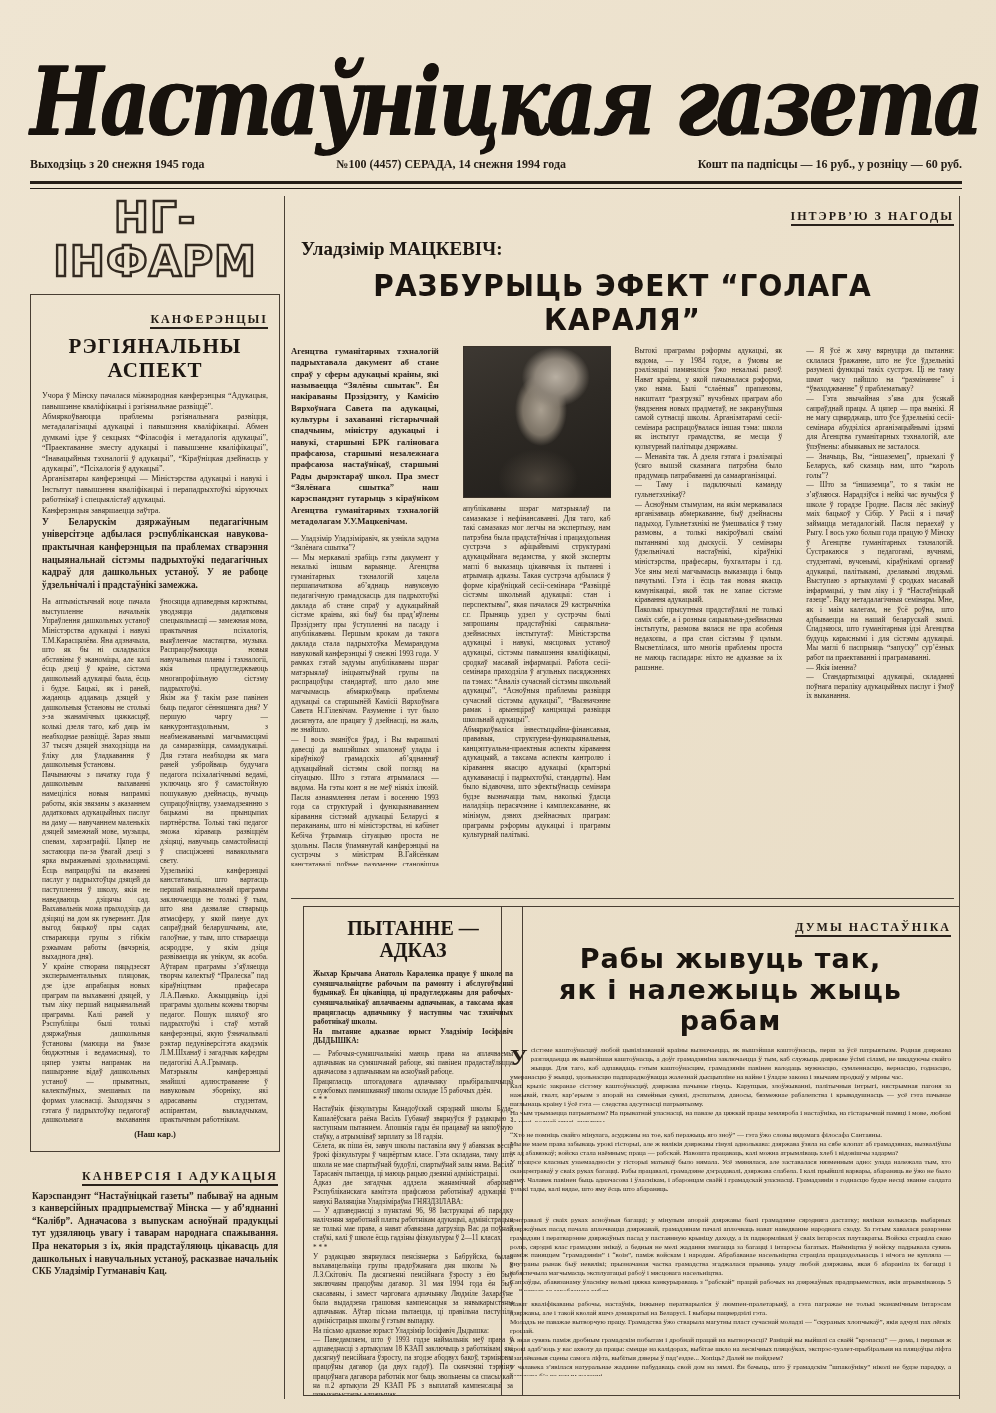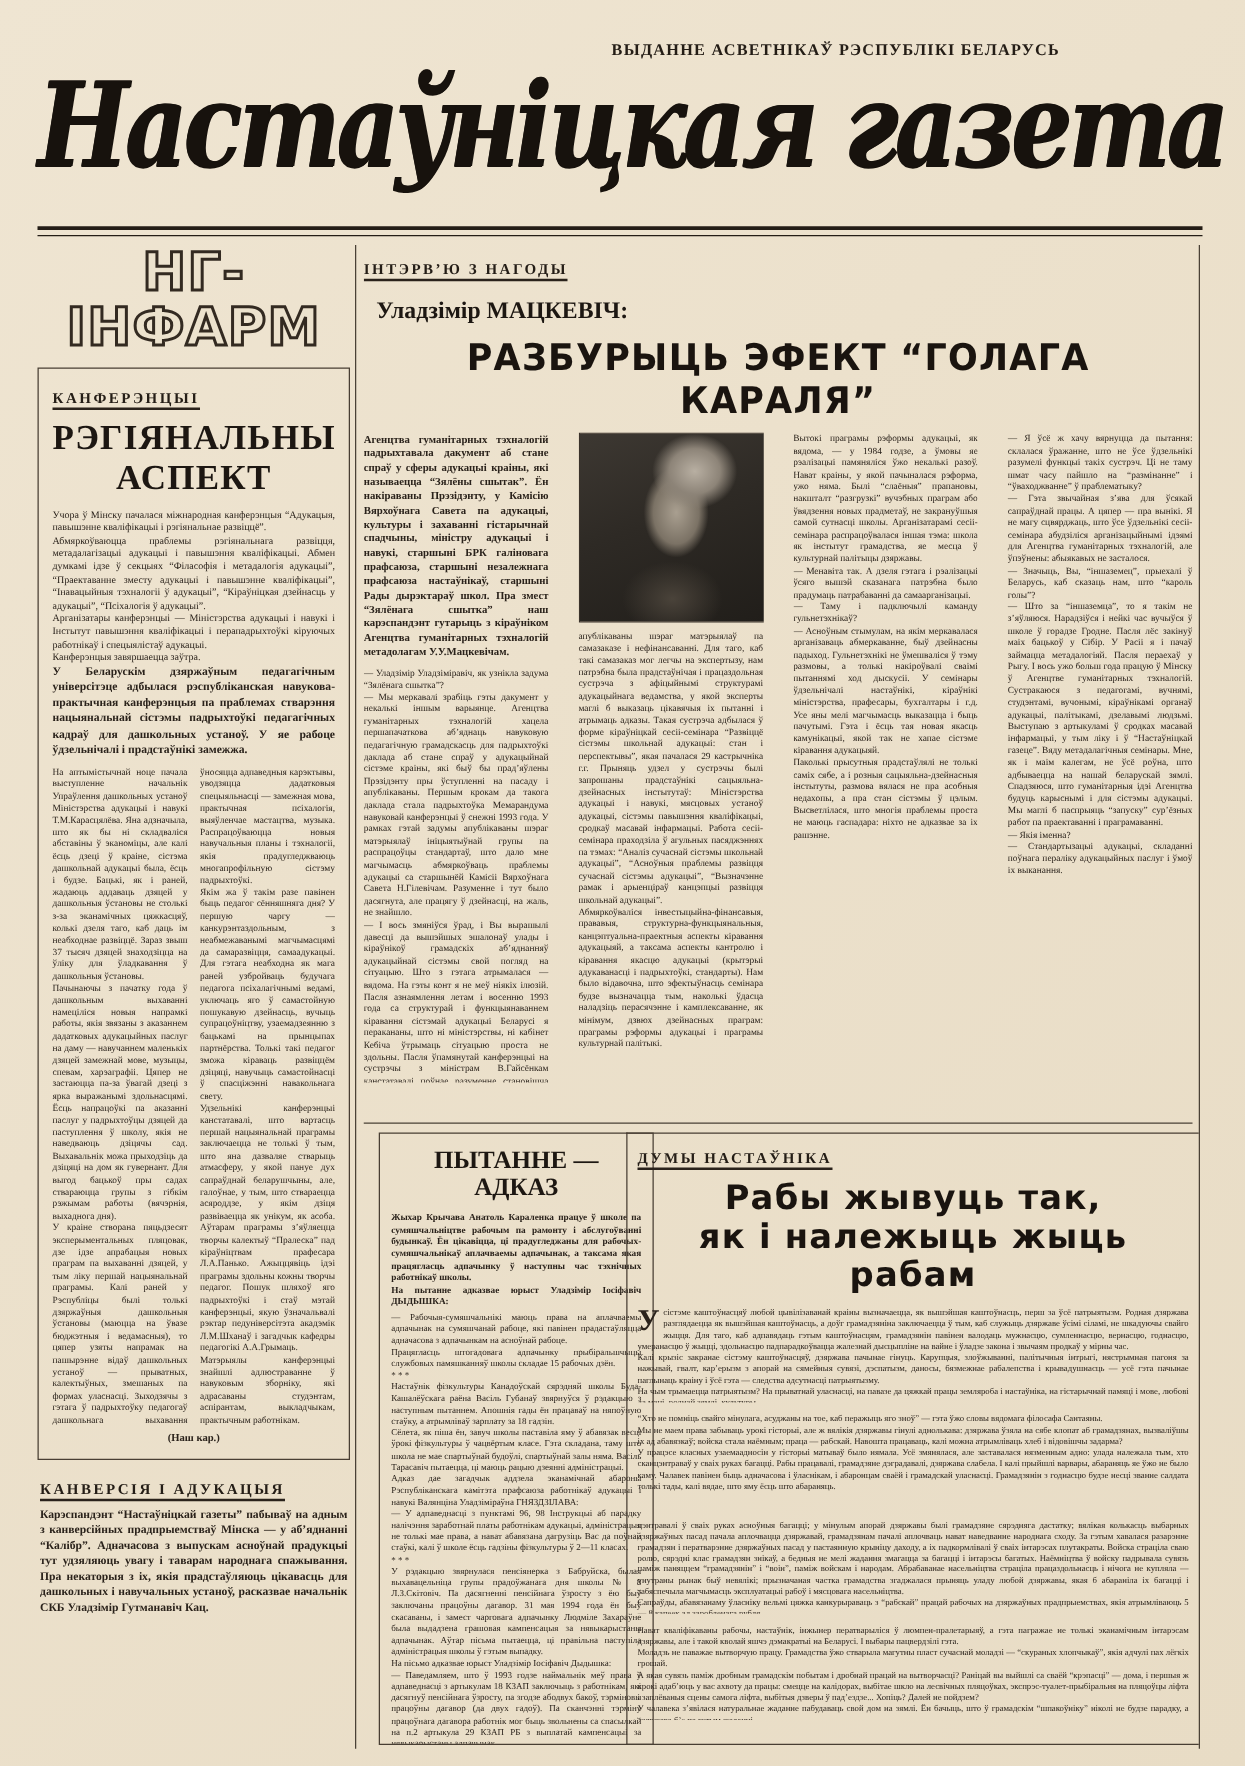--- a/index.html
+++ b/index.html
@@ -20,24 +20,24 @@
   }
   .dateline{position:absolute;top:157px;left:30px;right:34px;display:flex;justify-content:space-between;font-size:12px;font-weight:bold;color:#241d16;}
   .header-rule{position:absolute;top:181px;left:30px;right:34px;height:4px;border-top:3px solid #241d16;border-bottom:1px solid #241d16;}
   
   .left-col{position:absolute;top:196px;left:30px;width:250px;bottom:14px;}
   .ng-infarm{
     text-align:center;font-family:"DejaVu Sans",sans-serif;font-weight:bold;font-size:42px;
     letter-spacing:1px;color:#ece2cd;-webkit-text-stroke:2.4px #332a21;line-height:1.05;
   }
   .left-box{border:1px solid #483e33;margin-top:10px;padding:10px 11px 12px;}
-  .kicker{text-align:left;margin:4px 0 6px;}
+  .kicker{text-align:right;margin:4px 0 6px;}
   .kicker span{font-size:12px;font-weight:bold;letter-spacing:2px;border-bottom:2px solid #2a221b;padding-bottom:1px;color:#241d16;}
   .headline-serif{font-weight:bold;text-align:center;line-height:1.12;color:#1d1712;white-space:pre-line;}
-  .h-conf{font-size:28px;margin:8px 0 9px;letter-spacing:1px;}
+  .h-conf{font-size:21px;margin:8px 0 9px;letter-spacing:1px;}
   .h-karektyvy{font-size:23px;margin:16px 0 9px;letter-spacing:1px;}
   .h-kalibra{font-size:22px;margin:8px 0 9px;letter-spacing:2px;}
   .body-s{font-size:8px;line-height:1.3;}
   .body-xs{font-size:7.5px;line-height:1.28;}
   .lead-bold{font-weight:bold;font-size:9.3px;line-height:1.35;}
   .twocol{columns:2;column-gap:10px;margin-top:6px;}
   .sig-right{text-align:center;font-weight:bold;font-size:8.5px;margin-top:4px;}
   .kalibra-wrap{margin-top:14px;padding:0 2px;}
   
   .center{position:absolute;top:196px;left:284px;right:36px;bottom:14px;border-left:1px solid #4a4136;border-right:1px solid #4a4136;}
@@ -70,22 +70,26 @@
   .th-cols{display:flex;gap:9px;height:330px;overflow:hidden;flex-direction:column;}
   .th-col{flex:1 1 0;overflow:hidden;display:flex;flex-direction:column;}
   .dropcap::first-letter{float:left;font-size:24px;line-height:0.82;font-weight:bold;padding:2px 3px 0 0;}
   .continuation{text-align:center;font-weight:bold;font-size:8px;margin-top:4px;}
 </style>
 </head>
 <body>
 
 <div class="page">
 
-  <div class="edition-line">ВЫДАННЕ АСВЕТНІКАЎ РЭСПУБЛІКІ БЕЛАРУСЬ</div>
   <div class="masthead">Настаўніцкая газета</div>
+  <div class="dateline">
+    <span>Выходзіць з 20 снежня 1945 года</span>
+    <span>№100 (4457) СЕРАДА, 14 снежня 1994 года</span>
+    <span>Кошт па падпісцы — 16 руб., у розніцу — 60 руб.</span>
+  </div>
   <div class="header-rule"></div>
 
   <div class="left-col">
     <div class="ng-infarm">НГ-ІНФАРМ</div>
 
     <div class="left-box">
       <div class="kicker">
         <span>КАНФЕРЭНЦЫІ</span>
       </div>
       <div class="headline-serif h-conf">РЭГІЯНАЛЬНЫ

